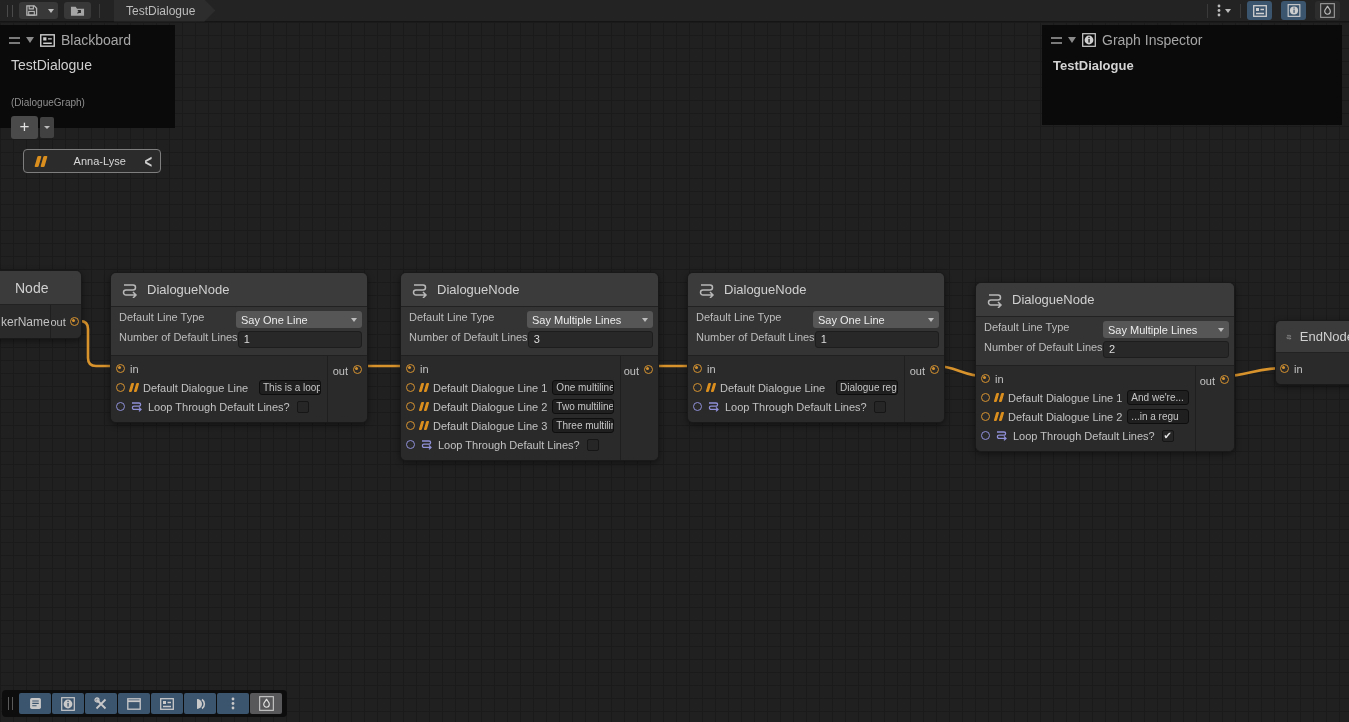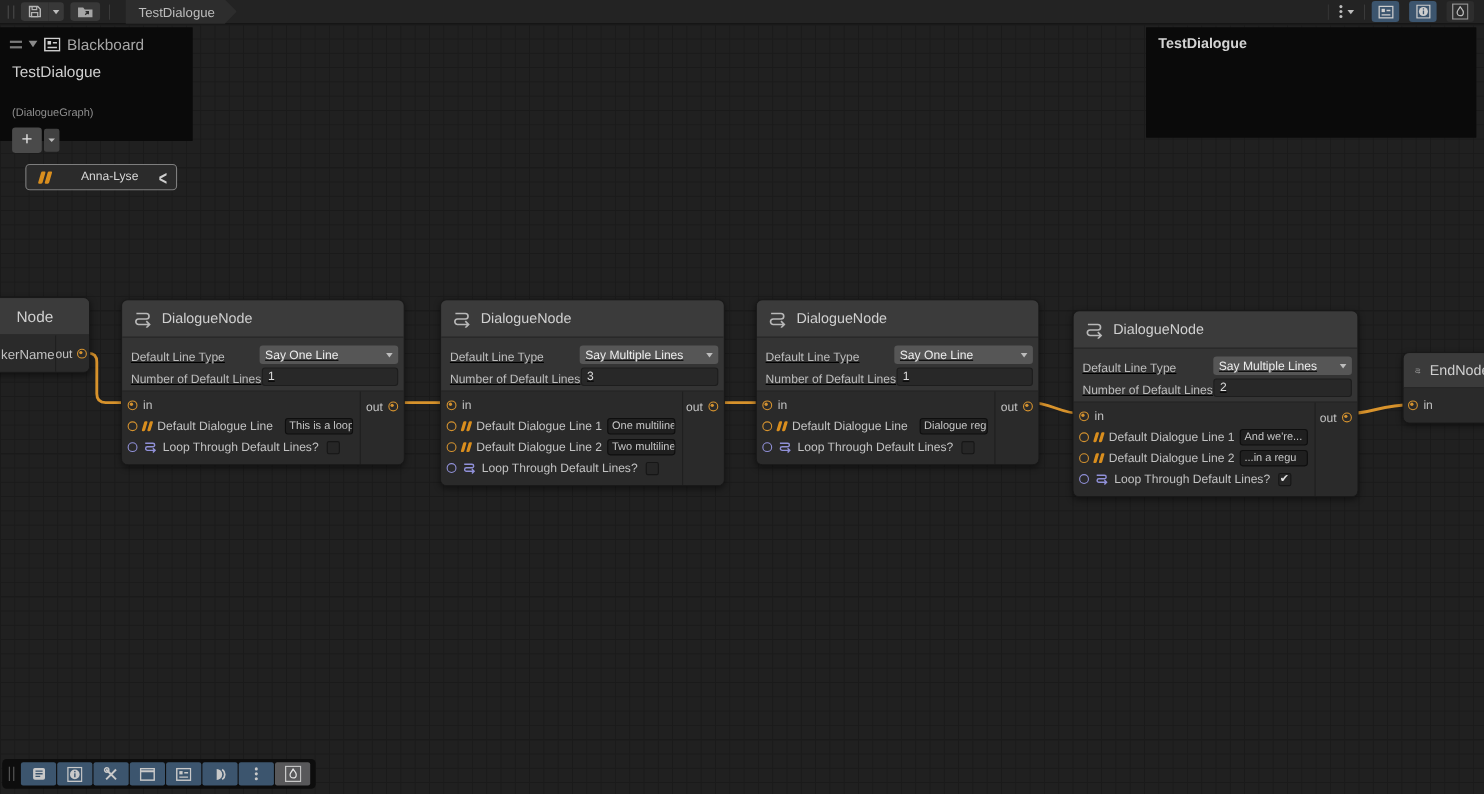--- a/index.html
+++ b/index.html
@@ -58,21 +58,21 @@
   .quote i{display:block;width:3px;height:9px;background:#d98e1e;transform:skewX(-16deg);border-radius:1px;}
   .quote.big i{width:4px;height:11px;}
 
   
   .node{position:absolute;background:#2a2a2a;border:1px solid #191919;border-radius:6px;overflow:hidden;z-index:10;
     box-shadow:0 2px 6px rgba(0,0,0,.45);}
   .node-title{height:34px;background:#3b3b3b;display:flex;align-items:center;gap:8px;padding:0 10px;
     border-bottom:1px solid #222;}
   .node-title span{color:#d0d0d0;font-size:13px;white-space:nowrap;}
   .node-props{background:#343434;padding:4px 5px 4px 8px;border-bottom:1px solid #202020;}
-  .prop-row{height:20px;display:flex;align-items:flex-end;text-decoration:underline;}
+  .prop-row{height:20px;display:flex;align-items:flex-start;}
   .prop-label{flex:1;color:#bdbdbd;font-size:11px;white-space:nowrap;}
   .dropdown{width:126px;height:17px;background:#565656;border-radius:3px;display:flex;align-items:center;
     padding:0 5px;cursor:pointer;}
   .dropdown span{flex:1;color:#ececec;font-size:11px;white-space:nowrap;overflow:hidden;}
   .num-field{width:126px;height:17px;background:#282828;border:1px solid #1d1d1d;border-radius:3px;color:#dcdcdc;
     font-size:11px;padding:1px 5px;cursor:text;}
   .node-ports{display:flex;background:#2a2a2a;}
   .ports-left{flex:1;padding:3px 0 6px 5px;}
   .port-row{height:19px;display:flex;align-items:center;gap:5px;}
   .port{width:9px;height:9px;border:1.6px solid #d4922f;border-radius:50%;flex:0 0 auto;position:relative;cursor:crosshair;}
@@ -203,20 +203,31 @@
       <span class="quote big">
           <i></i>
           <i></i>
         </span>
       <span class="bb-pill-label">Anna-Lyse</span>
       <span class="bb-pill-chev">&lt;</span>
     </div>
   </div>
 
   <div class="panel inspector">
+    <div class="panel-header">
+      <div class="drag-handle"></div>
+      <div class="collapse-arrow"></div>
+      <svg class="icon" width="14" height="14" viewBox="0 0 14 14">
+        <rect x="0.7" y="0.7" width="12.6" height="12.6" fill="none" stroke="#cfcfcf" stroke-width="1.2"></rect>
+        <circle cx="7" cy="7" r="4.4" fill="#cfcfcf"></circle>
+        <rect x="6.4" y="6" width="1.3" height="3.6" fill="#0a0a0a"></rect>
+        <rect x="6.4" y="3.8" width="1.3" height="1.3" fill="#0a0a0a"></rect>
+      </svg>
+      <span class="panel-title">Graph Inspector</span>
+    </div>
     <div class="gi-graphname">TestDialogue</div>
   </div>
 
   <div class="node partial-node">
     <div class="node-title">
       <span>Node</span>
     </div>
     <div class="pn-row">
       <span class="pn-in-label">kerName</span>
       <div class="pn-out">
@@ -314,20 +325,29 @@
     </div>
             <div class="port-row">
       <span class="port"></span>
       <span class="quote">
                 <i></i>
                 <i></i>
               </span>
       <span class="port-label">Default Dialogue Line 2</span>
       <div class="text-field">Two multiline</div>
     </div>
+            <div class="port-row">
+      <span class="port"></span>
+      <span class="quote">
+                <i></i>
+                <i></i>
+              </span>
+      <span class="port-label">Default Dialogue Line 3</span>
+      <div class="text-field">Three multilin</div>
+    </div>
         <div class="port-row">
           <span class="port purple"></span>
           <svg class="icon" width="13" height="11" viewBox="0 0 13 11">
                 <path d="M2 2 h7 a1.6 1.6 0 0 1 0 3.2 h-5 a1.6 1.6 0 0 0 0 3.2 h7 m-2 -2 l2 2 l-2 2" fill="none" stroke="#9090d8" stroke-width="1.3"></path>
               </svg>
           <span class="port-label">Loop Through Default Lines?</span>
           <div class="checkbox"></div>
         </div>
       </div>
       <div class="ports-right">

